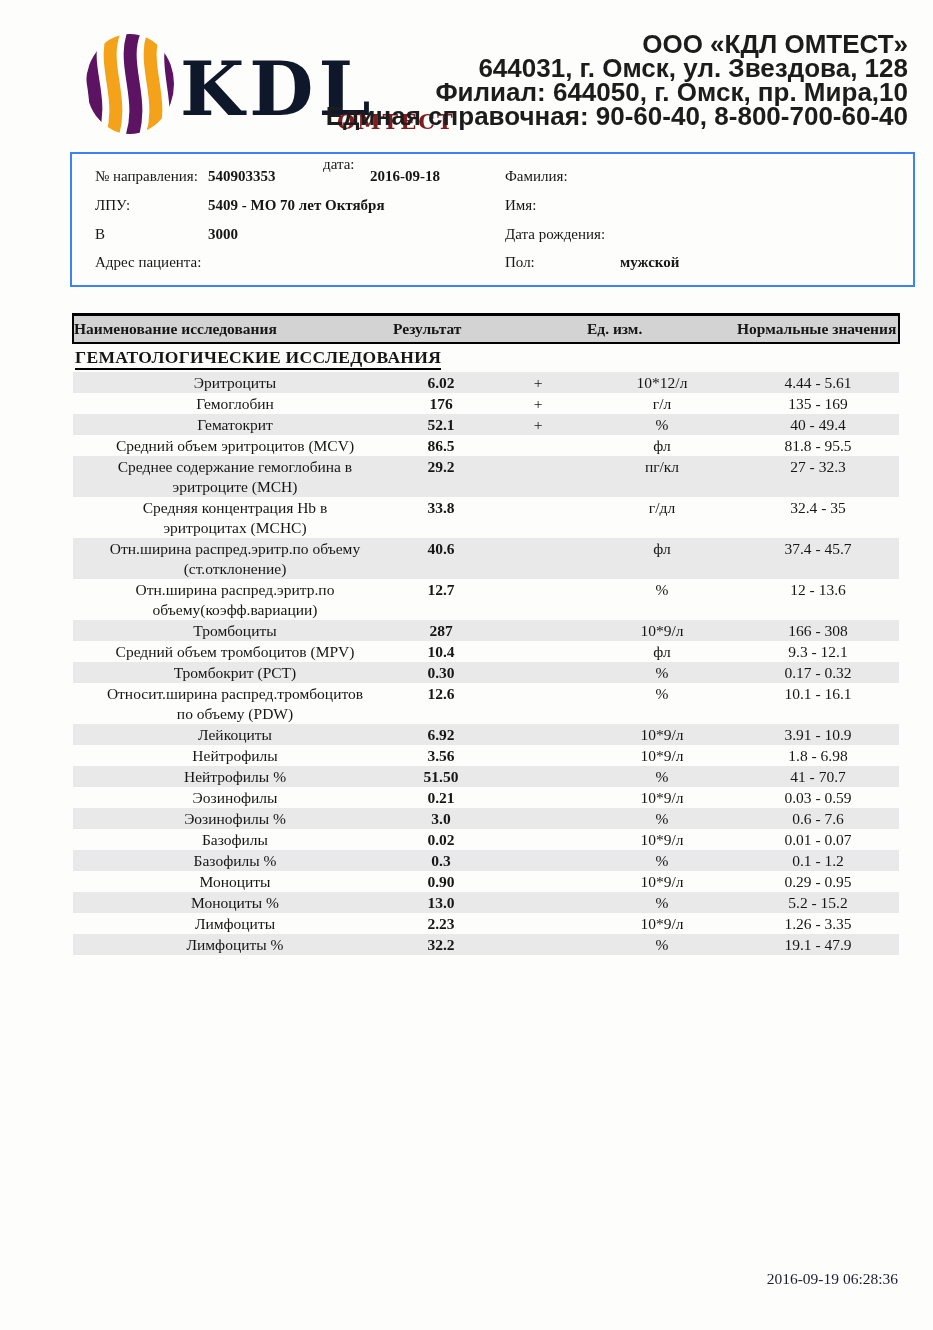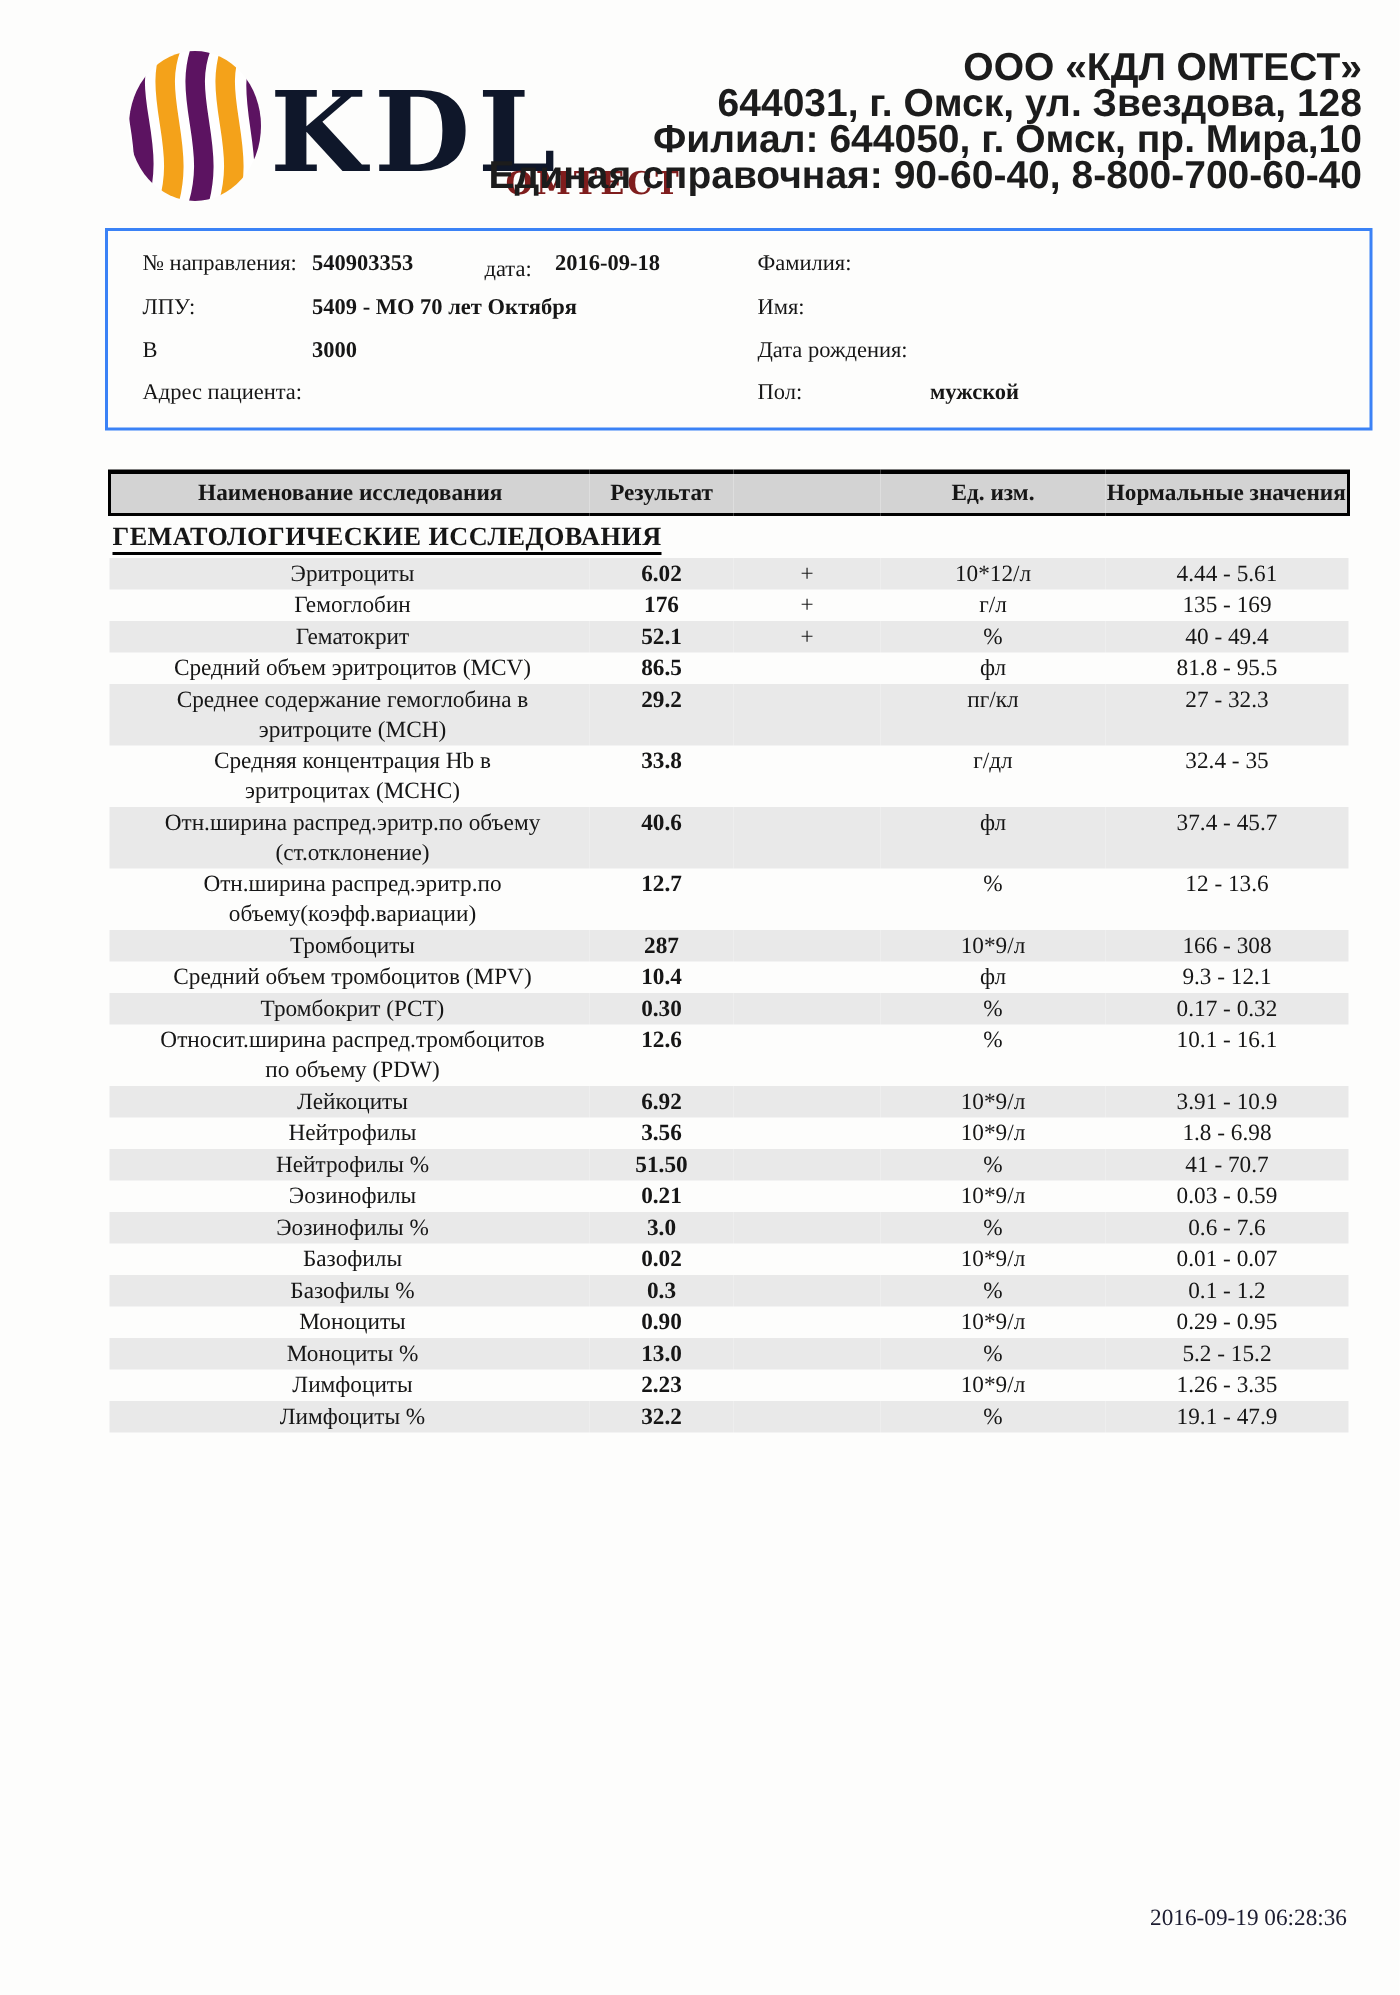--- a/index.html
+++ b/index.html
@@ -42,21 +42,21 @@
   .pb-v{font-weight:bold;}
 
   
   .rtable{
     position:absolute;left:72px;top:313px;width:826px;
     border-collapse:collapse;table-layout:fixed;
   }
   .rtable th{
     background:#d3d3d3;
     font-size:15.5px;font-weight:bold;
-    text-align:center;vertical-align:middle;
+    text-align:left;vertical-align:middle;
     height:24px;padding:1px 0;
     border-top:3px solid #000;border-bottom:2px solid #000;
   }
   .rtable th.first{border-left:2px solid #000;}
   .rtable th.last{border-right:2px solid #000;}
   .rtable td{
     vertical-align:top;
     font-size:15.5px;line-height:20px;
     padding:1px 0 0 0;
   }
@@ -104,21 +104,21 @@
   <div class="contact">
     <div>ООО «КДЛ ОМТЕСТ»</div>
     <div>644031,  г. Омск, ул. Звездова, 128</div>
     <div>Филиал: 644050,  г. Омск, пр. Мира,10</div>
     <div>Единая справочная: 90-60-40, 8-800-700-60-40</div>
   </div>
 
   <div class="pbox">
     <span class="pb-l" style="left:23px;top:14px">№ направления:</span>
     <span class="pb-v" style="left:136px;top:14px">540903353</span>
-    <span class="pb-l" style="left:251px;top:18px">дата:</span>
+    <span class="pb-l" style="left:251px;top:2px">дата:</span>
     <span class="pb-v" style="left:298px;top:14px">2016-09-18</span>
 
     <span class="pb-l" style="left:23px;top:43px">ЛПУ:</span>
     <span class="pb-v" style="left:136px;top:43px">5409 - МО 70 лет Октября</span>
 
     <span class="pb-l" style="left:23px;top:72px">В</span>
     <span class="pb-v" style="left:136px;top:72px">3000</span>
 
     <span class="pb-l" style="left:23px;top:100px">Адрес пациента:</span>
 

